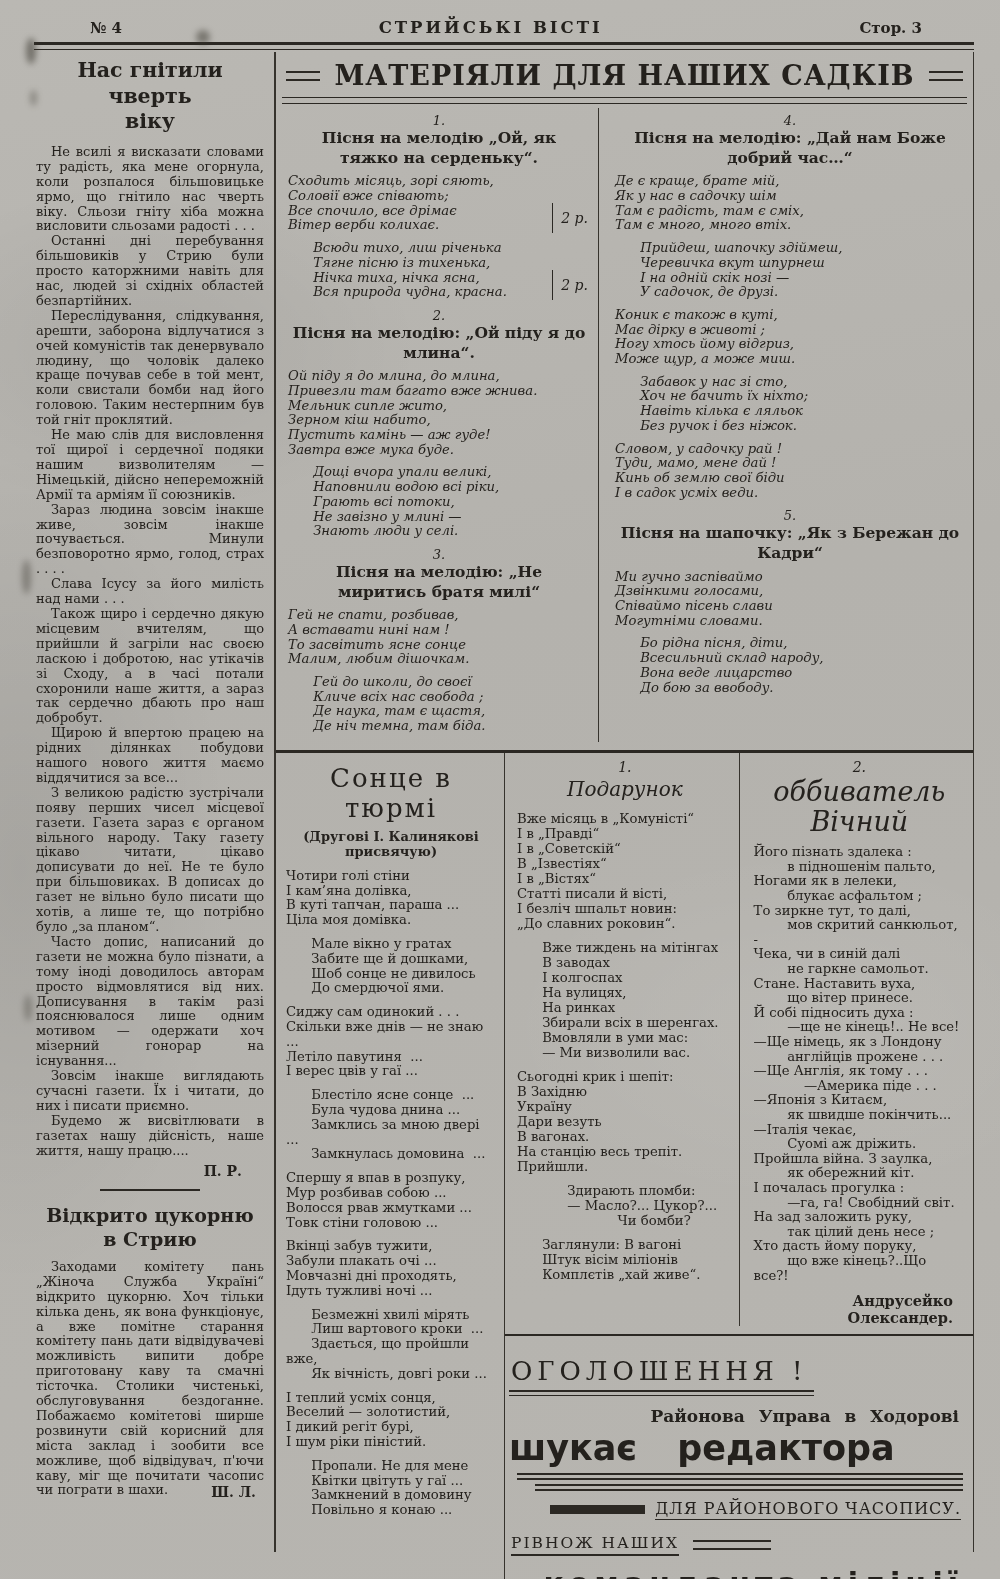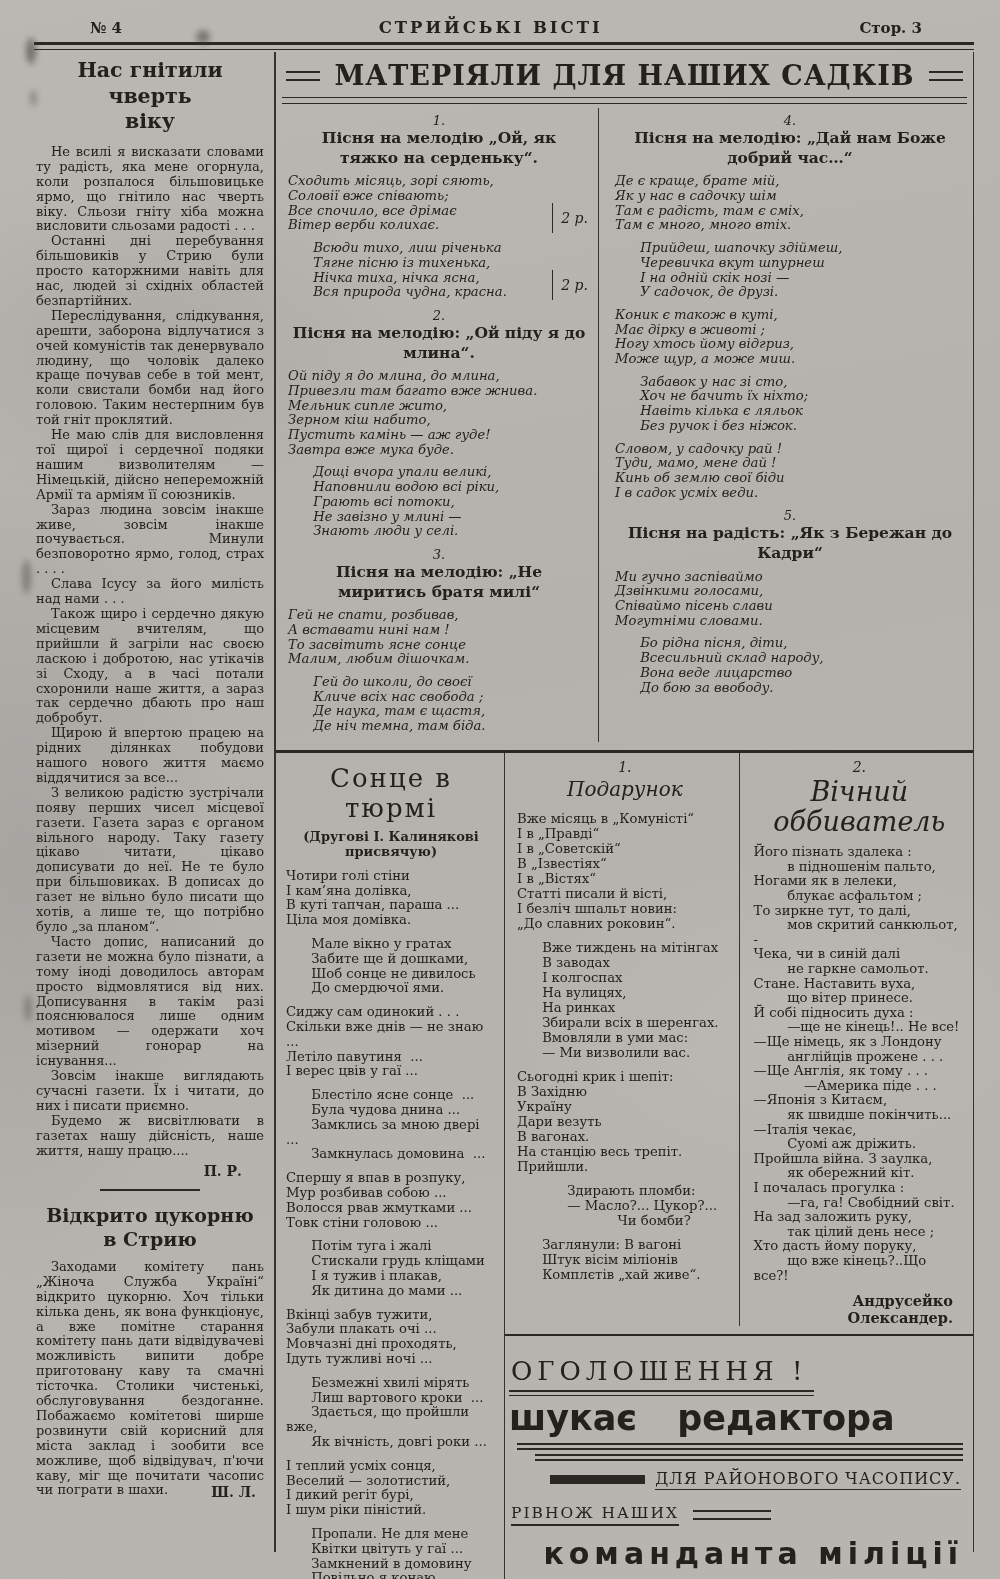--- a/index.html
+++ b/index.html
@@ -283,21 +283,21 @@
                       <div class="sline">Туди, мамо, мене дай !</div>
                       <div class="sline">Кинь об землю свої біди</div>
                       <div class="sline">І в садок усміх веди.</div>
                     </div>
 
                 </div>
                 </div>
             </article>
               <article class="song">
               <div class="song-num">5.</div>
-              <h3 class="song-title">Пісня на радість: „Як з Бережан до Кадри“</h3>
+              <h3 class="song-title">Пісня на шапочку: „Як з Бережан до Кадри“</h3>
               <div>
                   <div class="stanza">
                   <div>
                       <div class="sline">Ми гучно заспіваймо</div>
                       <div class="sline">Дзвінкими голосами,</div>
                       <div class="sline">Співаймо пісень слави</div>
                       <div class="sline">Могутніми словами.</div>
                     </div>
 
                 </div>
@@ -356,28 +356,20 @@
                   <div class="pline">      Замклись за мною двері ...</div>
                   <div class="pline">      Замкнулась домовина  ...</div>
                 </div>
             </div>
               <div class="pstanza">
               <div>
                   <div class="pline">Спершу я впав в розпуку,</div>
                   <div class="pline">Мур розбивав собою ...</div>
                   <div class="pline">Волосся рвав жмутками ...</div>
                   <div class="pline">Товк стіни головою ...</div>
-                </div>
-            </div>
-              <div class="pstanza">
-              <div>
-                  <div class="pline">      Потім туга і жалі</div>
-                  <div class="pline">      Стискали грудь кліщами</div>
-                  <div class="pline">      І я тужив і плакав,</div>
-                  <div class="pline">      Як дитина до мами ...</div>
                 </div>
             </div>
               <div class="pstanza">
               <div>
                   <div class="pline">Вкінці забув тужити,</div>
                   <div class="pline">Забули плакать очі ...</div>
                   <div class="pline">Мовчазні дні проходять,</div>
                   <div class="pline">Ідуть тужливі ночі ...</div>
                 </div>
             </div>
@@ -465,22 +457,22 @@
                       <div class="pline">      Комплєтів „хай живе“.</div>
                     </div>
                 </div>
                 </div>
             </div>
 
             <div class="poem-c">
               <div class="pnum">2.</div>
               <h2 class="poem-c-title">
                 <div>
+                    <div>оббиватель</div>
                     <div>Вічний</div>
-                    <div>оббиватель</div>
                   </div>
               </h2>
               <div>
                   <div class="pstanza">
                   <div>
                       <div class="pline">Його пізнать здалека :</div>
                       <div class="pline">        в підношенім пальто,</div>
                       <div class="pline">Ногами як в лелеки,</div>
                       <div class="pline">        блукає асфальтом ;</div>
                       <div class="pline">То зиркне тут, то далі,</div>
@@ -512,20 +504,21 @@
                 </div>
               <div class="sig-c">Андрусейко Олександер.</div>
             </div>
 
           </div>
 
           <div class="annc">
             <span class="annc-heading-wrap">
               <span class="annc-heading">ОГОЛОШЕННЯ !</span>
             </span>
+            <div class="annc-org">Районова Управа в Ходорові</div>
             <div class="annc-big1">шукає редактора</div>
             <div class="rule-r rw1"></div>
             <div class="rule-r rw2"></div>
             <div class="annc-sub1">
               <span class="black-bar"></span>
               <span class="annc-sub1-text">ДЛЯ РАЙОНОВОГО ЧАСОПИСУ.</span>
             </div>
             <div class="annc-also">
               <span class="annc-also-text">РІВНОЖ НАШИХ</span>
               <span class="dbl-short"></span>

